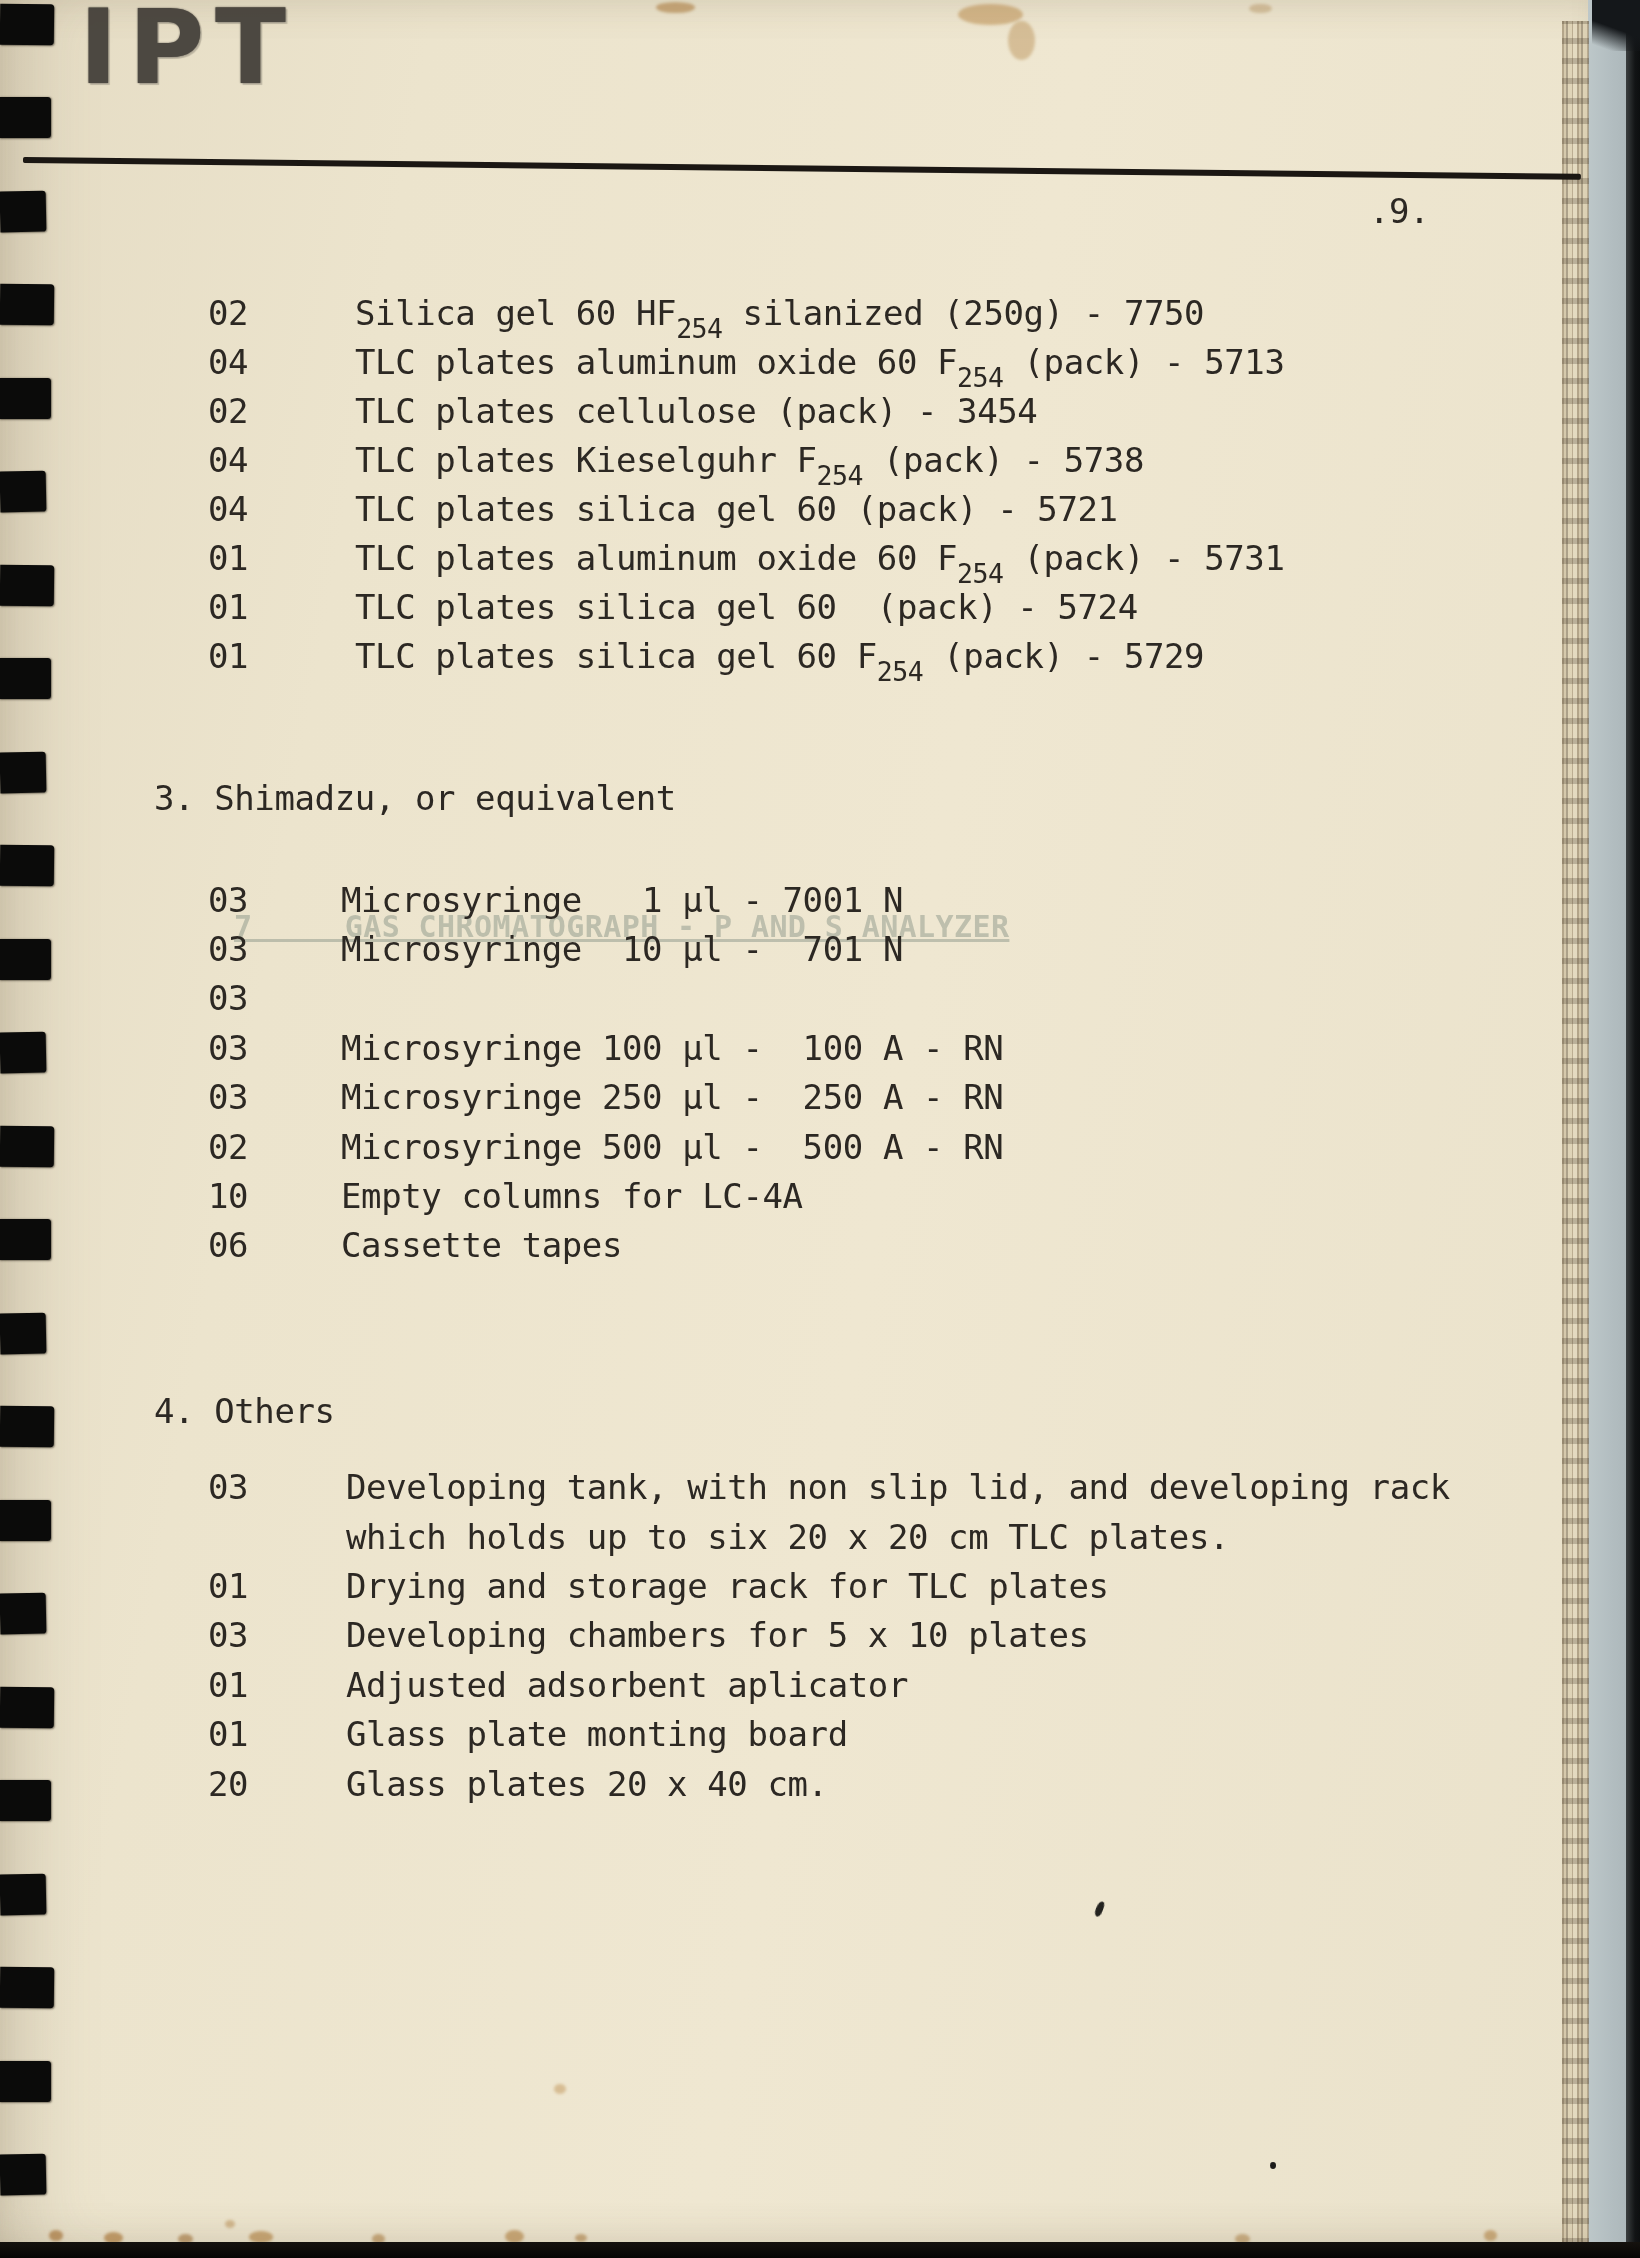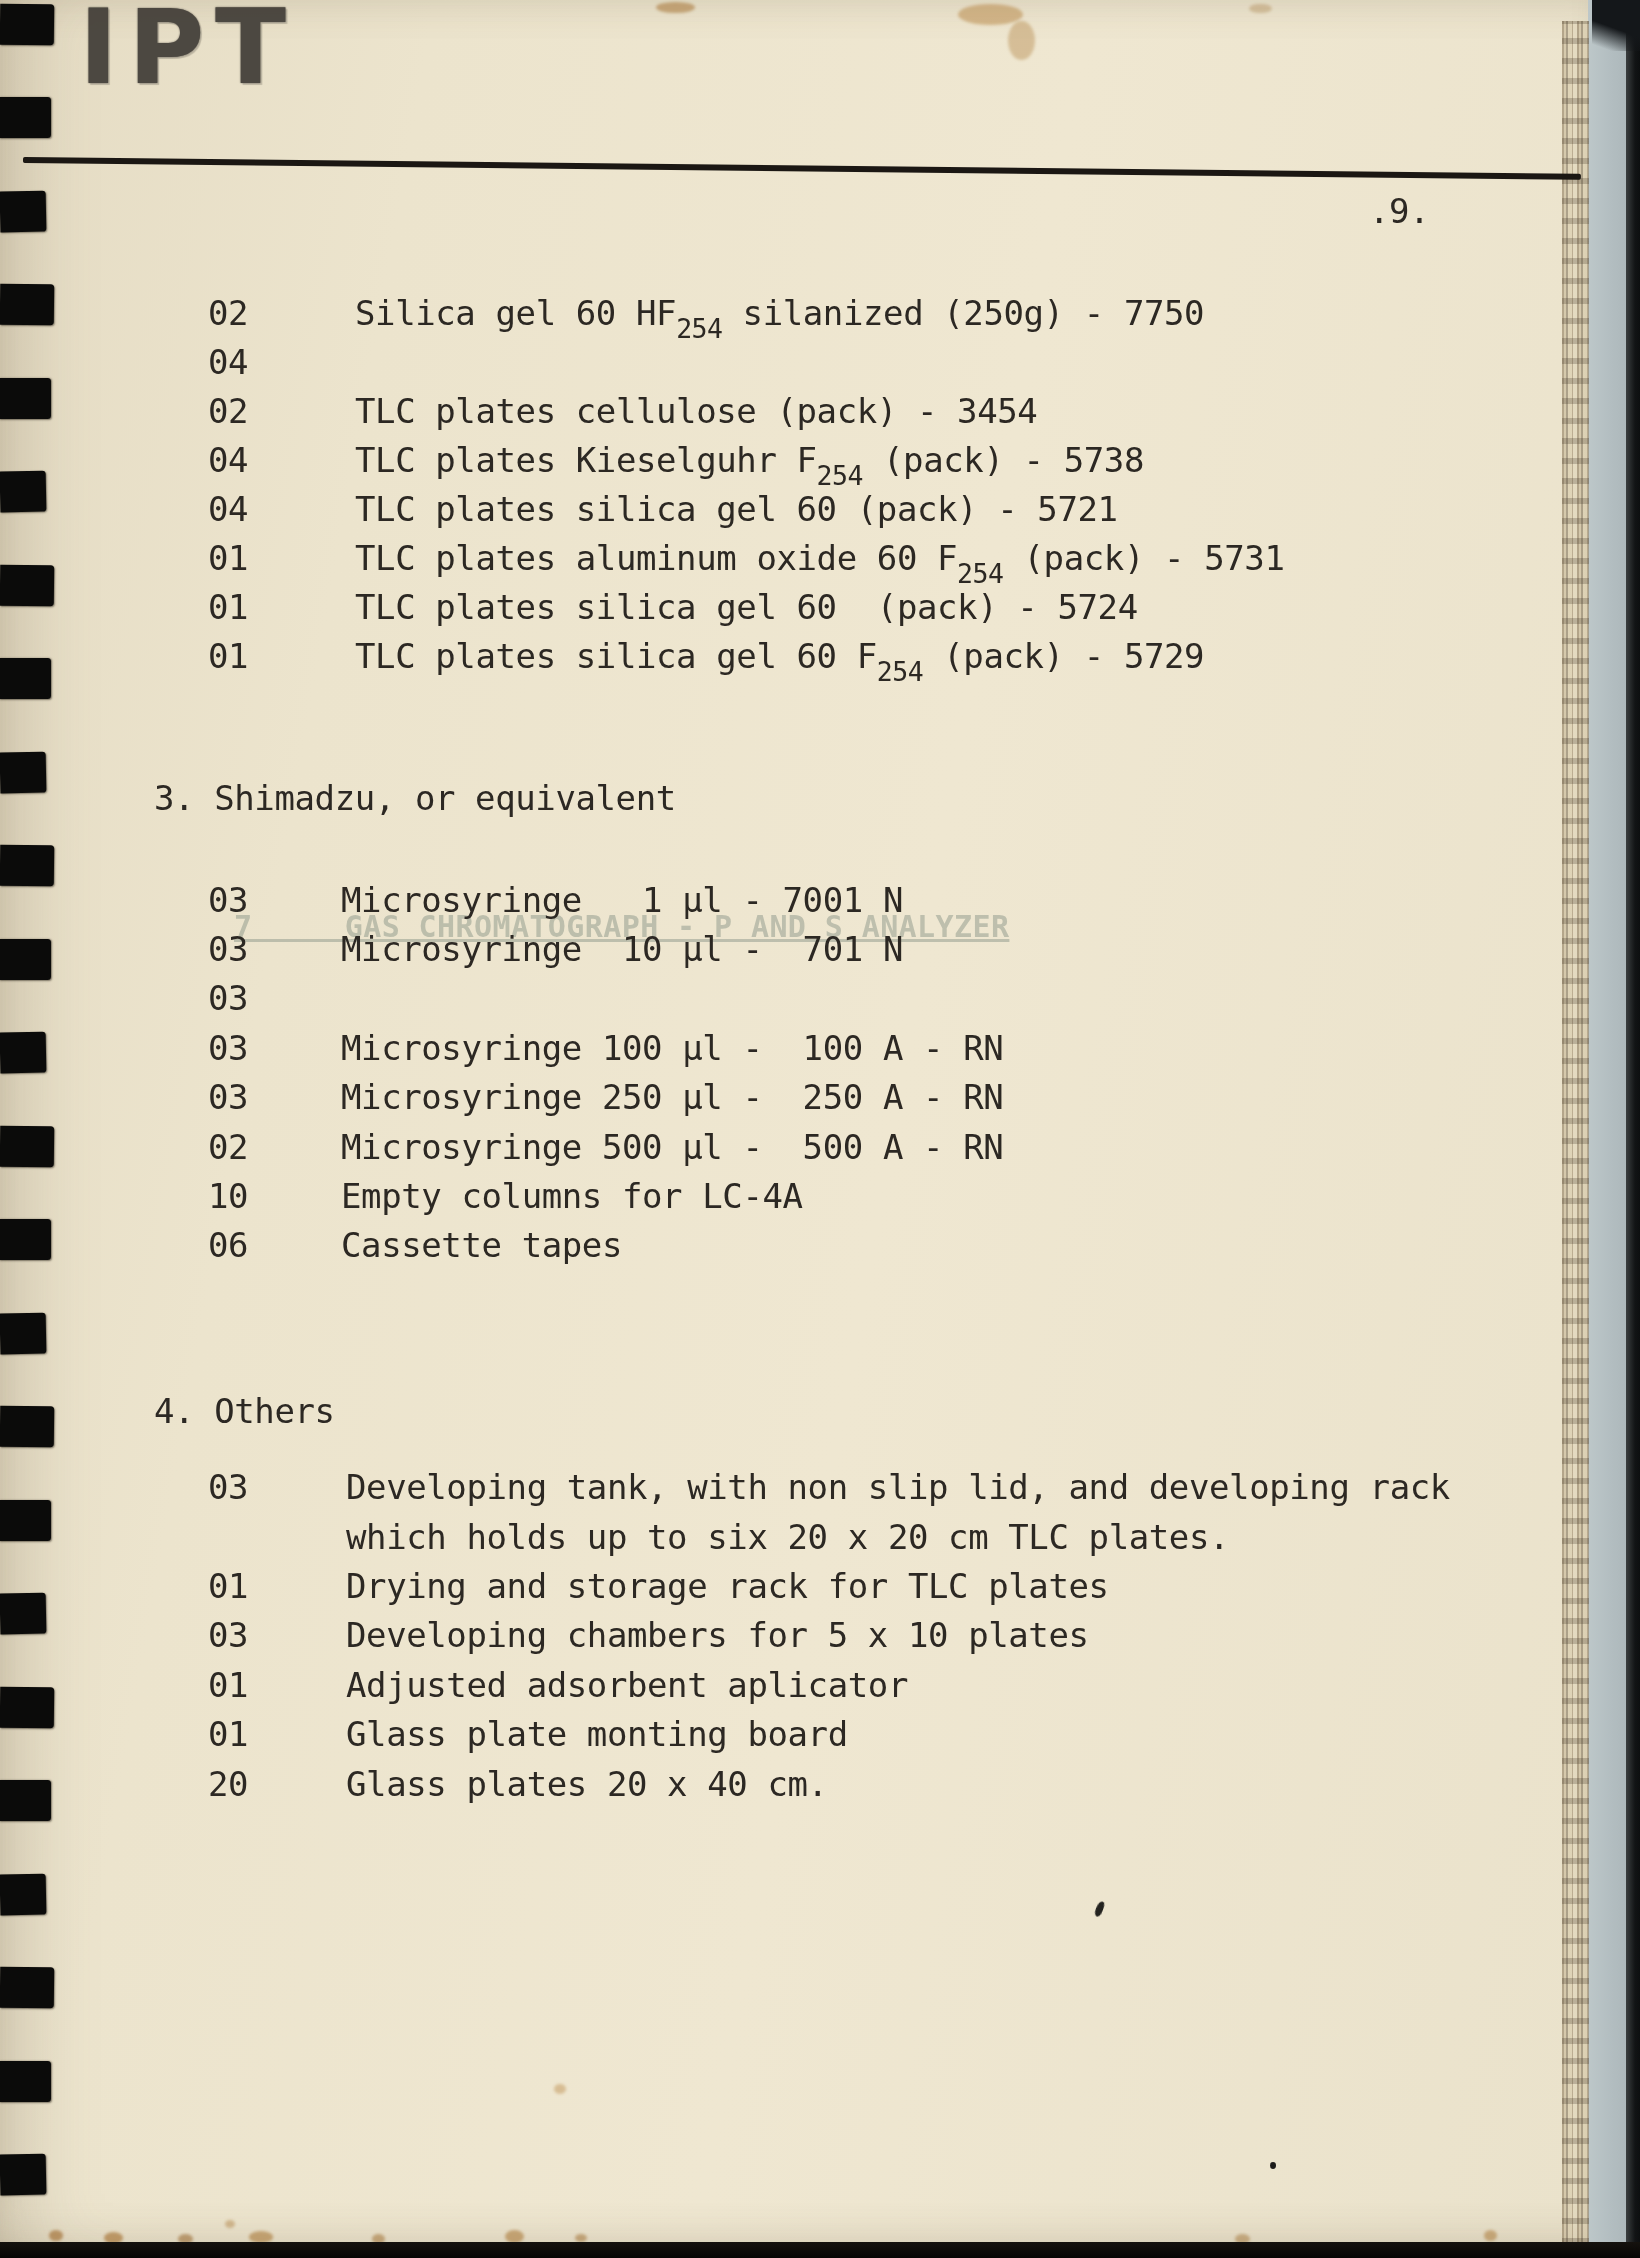--- a/index.html
+++ b/index.html
@@ -97,21 +97,21 @@
     </div>
 
   <div class="logo">IPT</div>
   <div class="rule"></div>
   <div class="page-num">.9.</div>
 
   <div class="ghost">7     GAS CHROMATOGRAPH - P AND S ANALYZER</div>
 
   <div id="content">
       <div class="trow" style="top: 293px; left: 0px; width: 1553px;"><span class="qty">02</span><span class="desc" style="left: 355px;">Silica gel 60 HF<span class="sub">254</span> silanized (250g) - 7750</span></div>
-      <div class="trow" style="top: 342px; left: 0px; width: 1553px;"><span class="qty">04</span></div>
+      <div class="trow" style="top: 342px; left: 0px; width: 1553px;"><span class="qty">04</span><span class="desc" style="left: 355px;">TLC plates aluminum oxide 60 F<span class="sub">254</span> (pack) - 5713</span></div>
       <div class="trow" style="top: 391px; left: 0px; width: 1553px;"><span class="qty">02</span><span class="desc" style="left: 355px;">TLC plates cellulose (pack) - 3454</span></div>
       <div class="trow" style="top: 440px; left: 0px; width: 1553px;"><span class="qty">04</span><span class="desc" style="left: 355px;">TLC plates Kieselguhr F<span class="sub">254</span> (pack) - 5738</span></div>
       <div class="trow" style="top: 489px; left: 0px; width: 1553px;"><span class="qty">04</span><span class="desc" style="left: 355px;">TLC plates silica gel 60 (pack) - 5721</span></div>
       <div class="trow" style="top: 538px; left: 0px; width: 1553px;"><span class="qty">01</span><span class="desc" style="left: 355px;">TLC plates aluminum oxide 60 F<span class="sub">254</span> (pack) - 5731</span></div>
       <div class="trow" style="top: 587px; left: 0px; width: 1553px;"><span class="qty">01</span><span class="desc" style="left: 355px;">TLC plates silica gel 60  (pack) - 5724</span></div>
       <div class="trow" style="top: 636px; left: 0px; width: 1553px;"><span class="qty">01</span><span class="desc" style="left: 355px;">TLC plates silica gel 60 F<span class="sub">254</span> (pack) - 5729</span></div>
       <div class="heading" style="top: 778px;">3. Shimadzu, or equivalent</div>
       <div class="trow" style="top: 880px; left: 0px; width: 1553px;"><span class="qty">03</span><span class="desc" style="left: 341px;">Microsyringe   1 µl - 7001 N</span></div>
       <div class="trow" style="top: 929px; left: 0px; width: 1553px;"><span class="qty">03</span><span class="desc" style="left: 341px;">Microsyringe  10 µl -  701 N</span></div>
       <div class="trow" style="top: 978px; left: 0px; width: 1553px;"><span class="qty">03</span></div>

